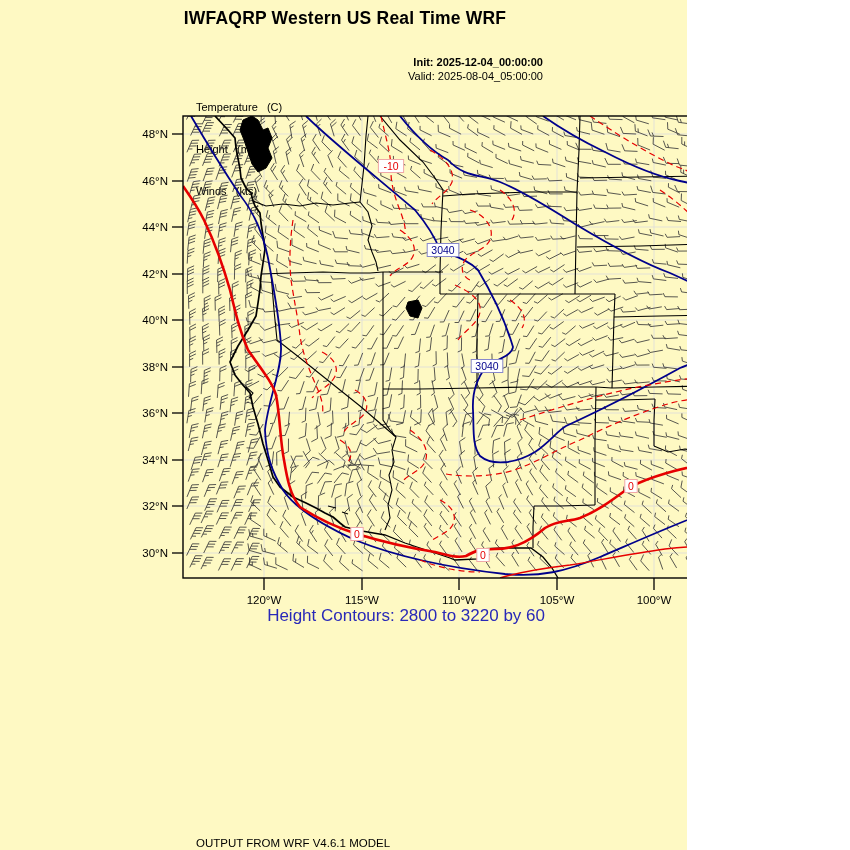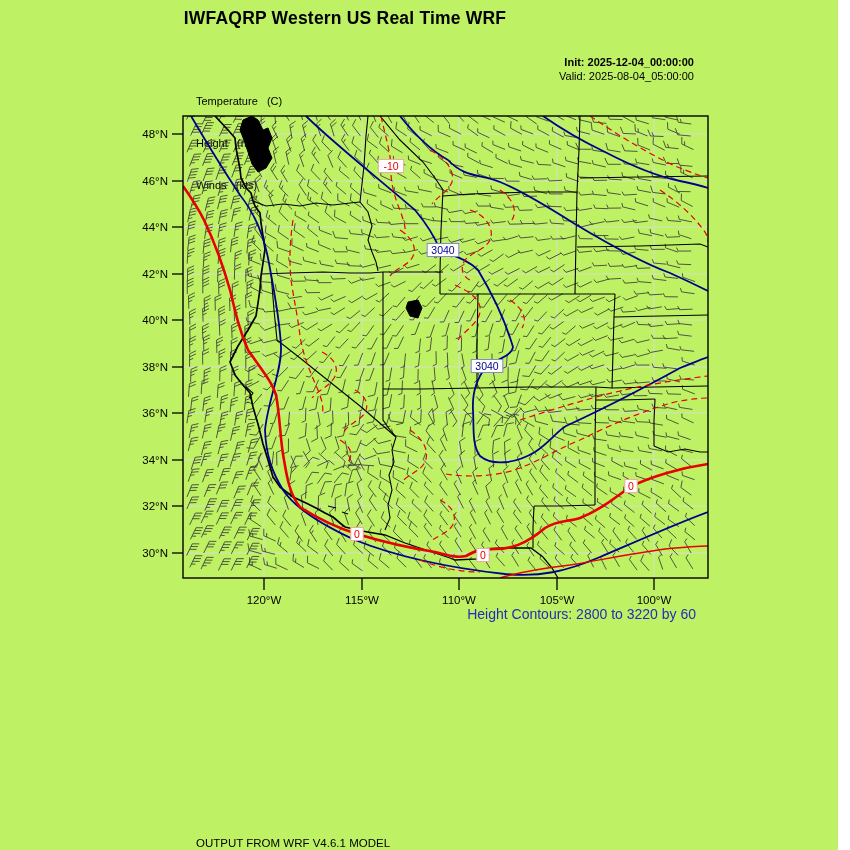--- a/index.html
+++ b/index.html
@@ -1,23 +1,23 @@
 <!DOCTYPE html>
 <html><head>
 <meta charset="utf-8">
 <style>
   html,body{margin:0;padding:0;background:#ffffff;}
-  .page{position:relative;width:838px;height:850px;background:#bef264;overflow:hidden;
+  .page{position:relative;width:687px;height:850px;background:#fef9c3;overflow:hidden;
         font-family:"Liberation Sans","DejaVu Sans",sans-serif;color:#000;}
   .title{position:absolute;left:120px;top:8px;width:450px;text-align:center;
          font-size:17.5px;font-weight:bold;letter-spacing:0.2px;}
   .times{position:absolute;right:144px;top:11px;text-align:right;font-size:11px;line-height:14px;}
   .times .init{font-weight:bold;margin-top:44px;}
-  .legend{position:absolute;left:196px;top:66px;font-size:11px;line-height:14px;white-space:pre;}
-  .note{position:absolute;right:142px;font-size:14px;}
+  .legend{position:absolute;left:196px;top:72px;font-size:11px;line-height:14px;white-space:pre;}
+  .note{position:absolute;right:142px;font-size:17px;}
   .note.height{top:606px;color:#2929b8;}
   .note.temp{top:631px;color:#f03030;}
   .output{position:absolute;left:196px;top:806px;font-size:11.5px;line-height:15px;white-space:pre;}
   svg.map{position:absolute;left:0;top:0;}
   text{font-family:"Liberation Sans","DejaVu Sans",sans-serif;}
 </style>
 </head>
 <body>
 
 <div class="page">

